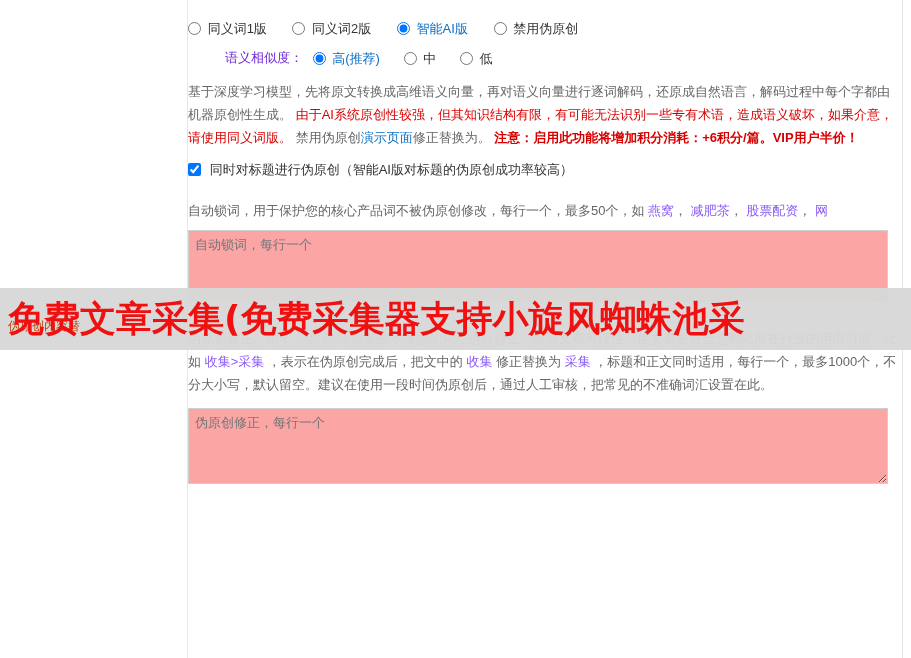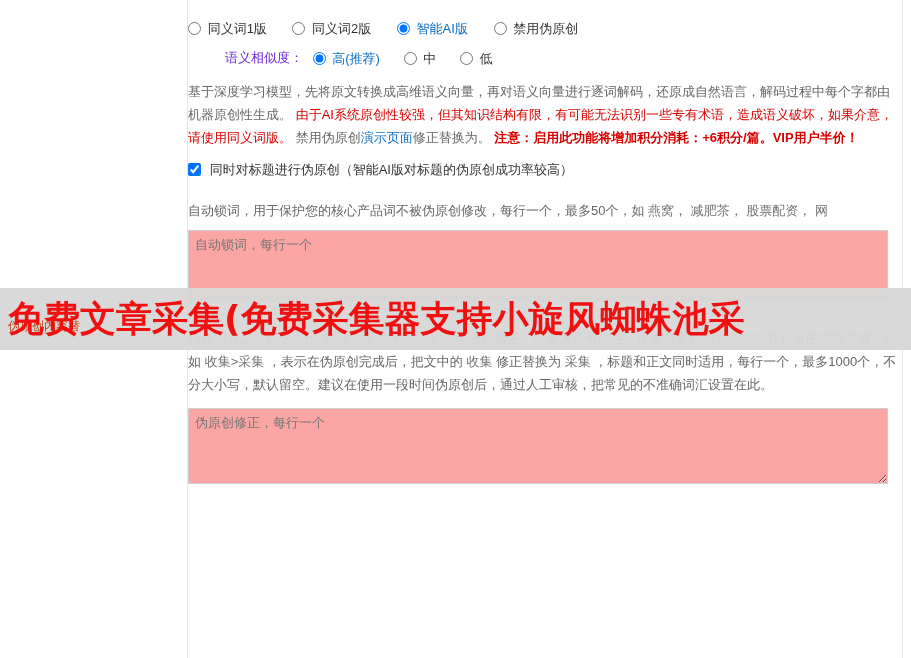--- a/index.html
+++ b/index.html
@@ -91,21 +91,21 @@
     color: #333;
     white-space: nowrap;
   }
   .check-row input { vertical-align: -2px; margin: 0 5px 0 0; }
   .lock-desc {
     margin-top: 20px;
     line-height: 23px;
     color: #666;
     width: 710px;
   }
-  .kw { color: #737373; }
+  .kw { color: #8b5cf6; }
   .ta-wrap { margin-top: 8px; }
   textarea {
     width: 700px;
     height: 72px;
     border: 1px solid #cfcfcf;
     padding: 5px 6px;
     font-family: "Liberation Sans", sans-serif;
     font-size: 13px;
     color: #666;
     resize: vertical;

